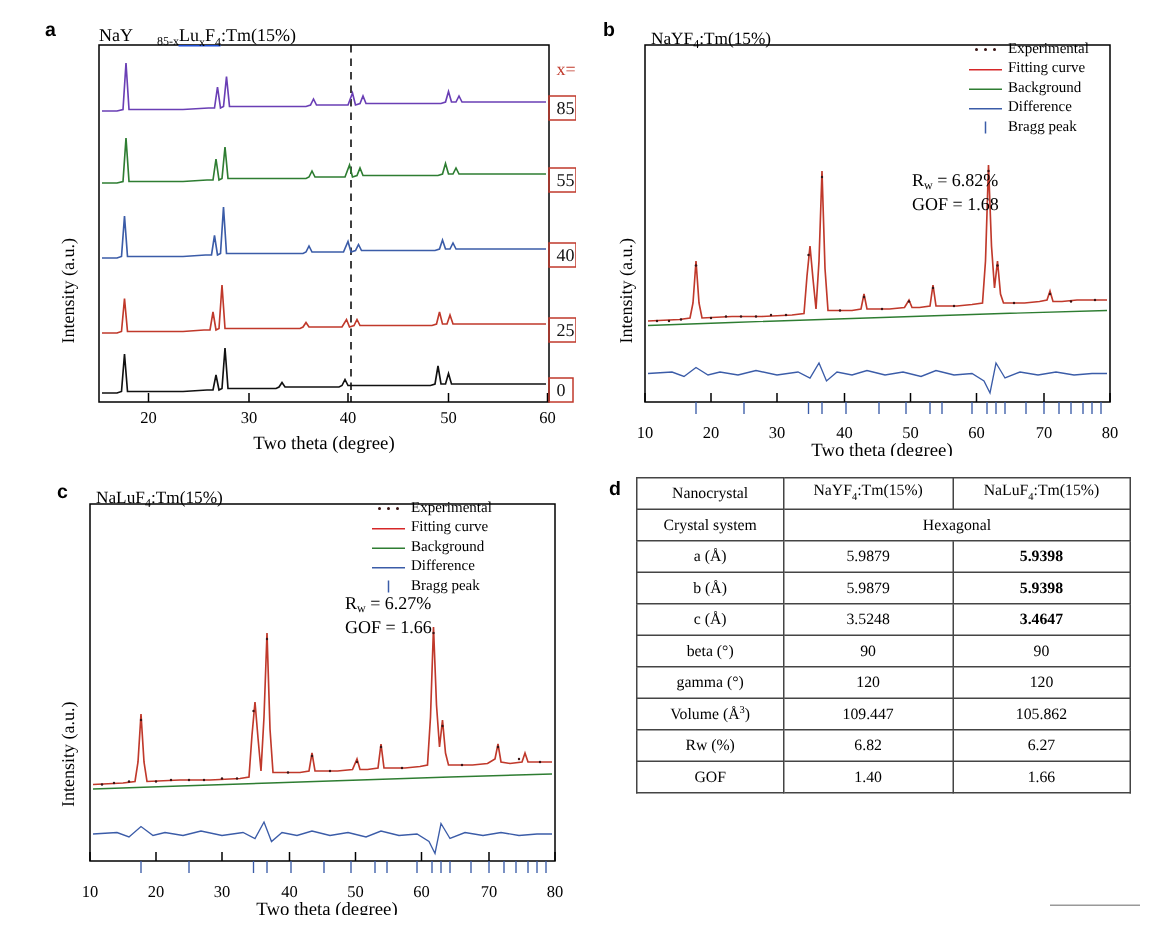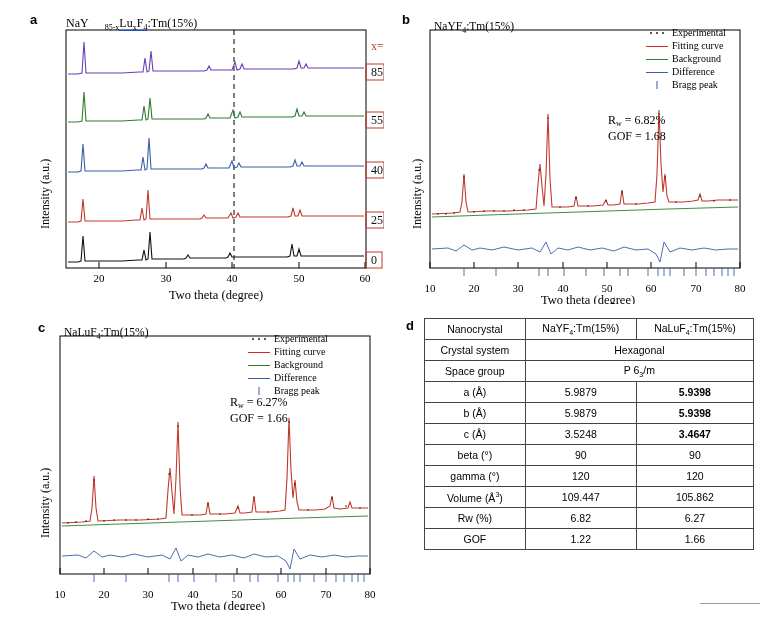--- a/index.html
+++ b/index.html
@@ -12,21 +12,21 @@
   table{border-collapse:collapse;}
   
   #panel-a{left:44px;top:14px;width:340px;height:290px;}
   #panel-b{left:408px;top:14px;width:350px;height:290px;}
   #panel-c{left:30px;top:318px;width:370px;height:292px;}
   #panel-d{left:410px;top:318px;width:350px;height:280px;}
   .ylab{position:absolute;transform:rotate(-90deg);transform-origin:left top;font-size:12px;font-family:"Liberation Serif",serif;white-space:nowrap;}
   .legend-row{display:flex;align-items:center;gap:4px;height:13px;}
   .legend-mark{width:22px;height:10px;position:relative;flex:0 0 22px;}
   .legend-line{position:absolute;left:0;top:5px;width:22px;height:1.4px;}
-  .tbl{font-family:Liberation Sans, sans-serif;font-size:10.5px;}
+  .tbl{font-family:Liberation Serif, serif;font-size:10.5px;}
   .tbl td{border:1px solid #444;text-align:center;padding:3px 4px;height:14px;}
   .tbl td.b{font-weight:bold;margin-left:32px;}
   .corner-note{position:absolute;right:8px;bottom:4px;width:60px;height:10px;border-top:1px solid #999;}
 </style>
 </head>
 <body>
 
 <div class="panel" id="panel-a">
   <div class="plabel" style="position:absolute;left:-14px;top:-2px;">a</div>
   <div class="ylab" style="left:-6px;top:215px;">Intensity (a.u.)</div>
@@ -344,24 +344,20 @@
         <tr>
       <td>Nanocrystal</td>
       <td>NaYF<sub style="font-size:7px;">4</sub>:Tm(15%)</td>
       <td>NaLuF<sub style="font-size:7px;">4</sub>:Tm(15%)</td>
     </tr>
     <tr>
       <td>Crystal system</td>
       <td colspan="2">Hexagonal</td>
     </tr>
     <tr>
-      <td>Space group</td>
-      <td colspan="2">P 6<sub style="font-size:7px;">3</sub>/m</td>
-    </tr>
-    <tr>
       <td>a (Å)</td>
       <td>5.9879</td>
       <td class="b">5.9398</td>
     </tr>
     <tr>
       <td>b (Å)</td>
       <td>5.9879</td>
       <td class="b">5.9398</td>
     </tr>
     <tr>
@@ -384,20 +380,20 @@
       <td>109.447</td>
       <td>105.862</td>
     </tr>
     <tr>
       <td>Rw (%)</td>
       <td>6.82</td>
       <td>6.27</td>
     </tr>
     <tr>
       <td>GOF</td>
-      <td>1.22</td>
+      <td>1.40</td>
       <td>1.66</td>
     </tr>
   </tbody>
     </table>
 </div>
 
 <div class="corner-note"></div>
 
 </body></html>

